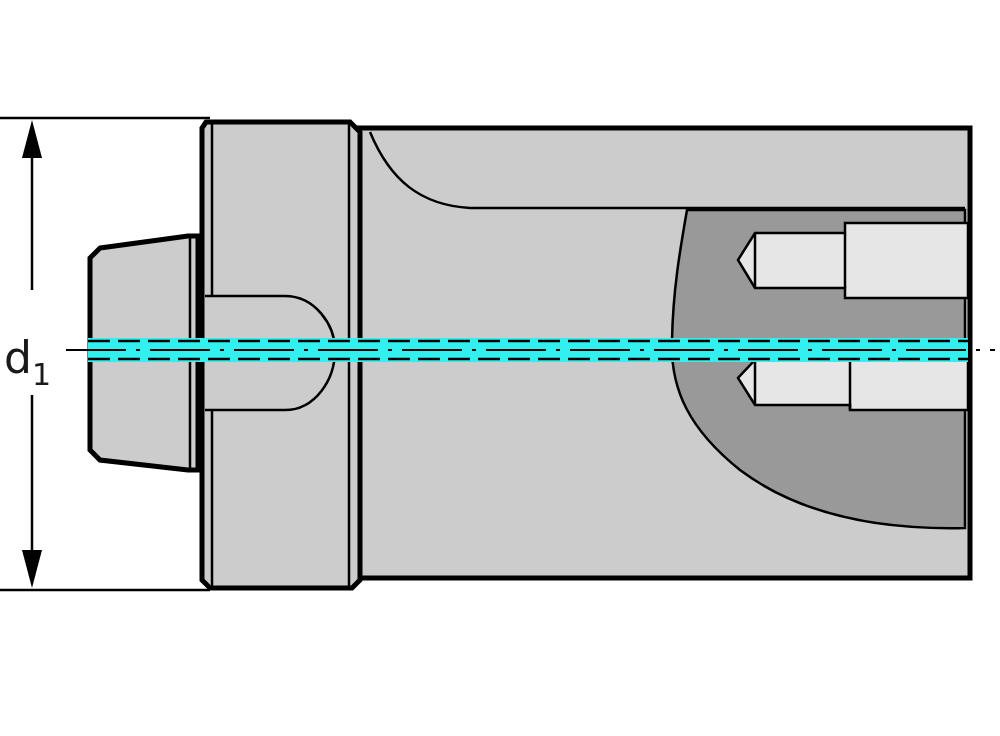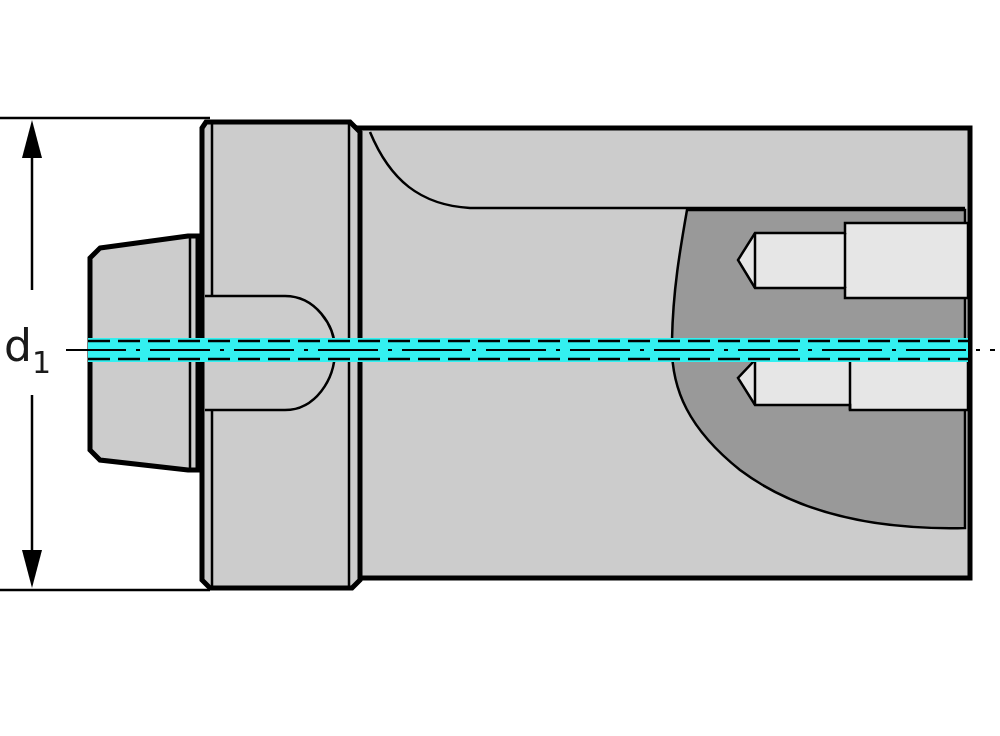--- a/index.html
+++ b/index.html
@@ -65,15 +65,15 @@
   </g>
 
   <g>
     <rect x="88" y="338" width="880" height="24" fill="#33f0f0"></rect>
     <line x1="88" y1="341" x2="968" y2="341" stroke="#000" stroke-width="2.5" stroke-dasharray="22,8"></line>
     <line x1="88" y1="359" x2="968" y2="359" stroke="#000" stroke-width="2.5" stroke-dasharray="22,8"></line>
     <line x1="66" y1="350" x2="995" y2="350" stroke="#000" stroke-width="2" stroke-dasharray="60,10,4,10"></line>
   </g>
 </svg>
 
-<div class="label" style="left:4px; top:320px;">
+<div class="label" style="left:4px; top:332px;">
   <span class="main">d</span><span class="sub">1</span>
 </div>
 
 </body></html>

